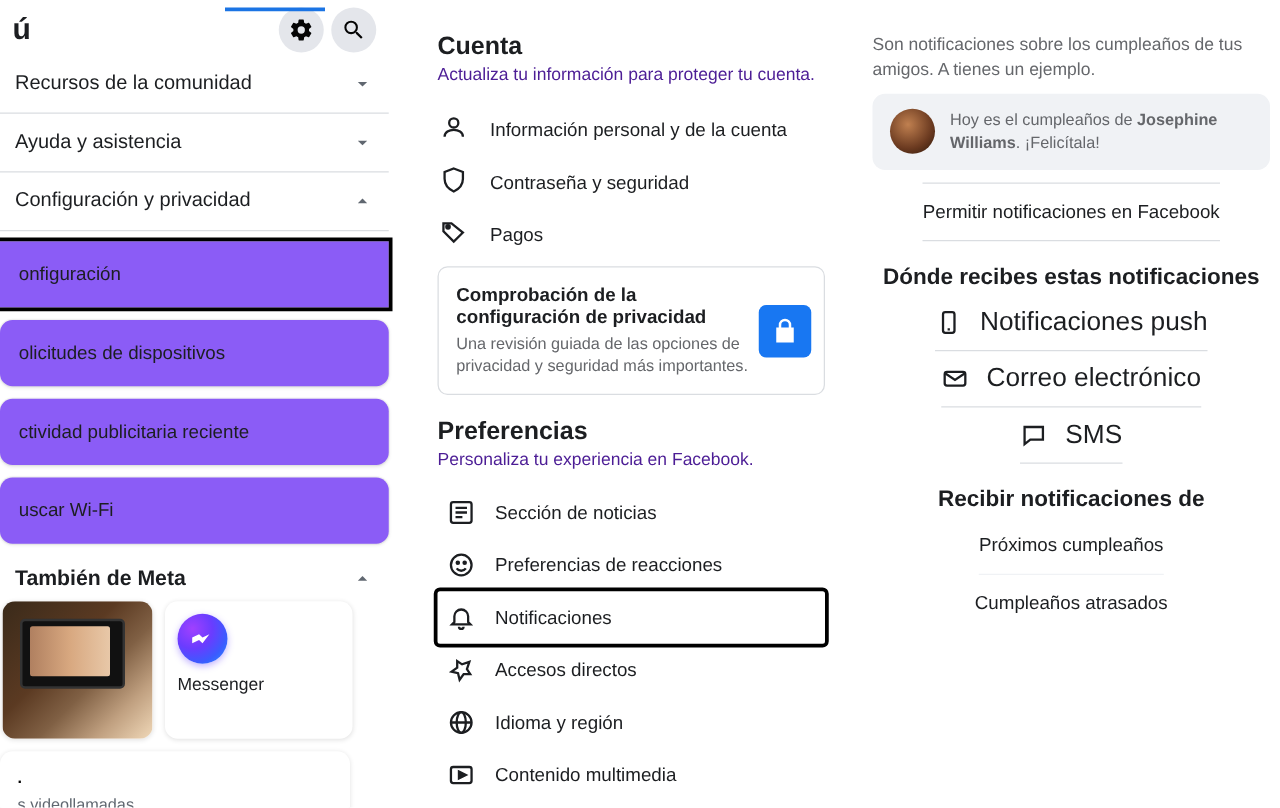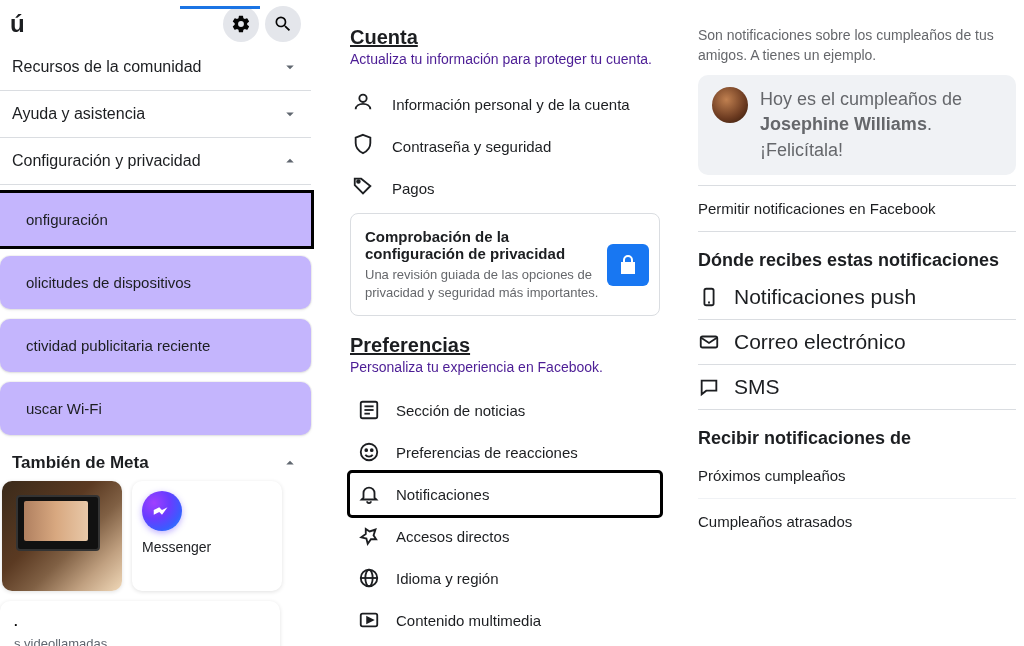--- a/index.html
+++ b/index.html
@@ -50,24 +50,24 @@
     .menu-row {
       display:flex;align-items:center;justify-content:space-between;
       padding: 14px 12px;
       border-bottom: 1px solid #dadde1;
       font-size: 16px;
       cursor:pointer;
     }
     .menu-row .chev svg{ color:#606770;}
     .card-group { padding: 8px 0 0 0; display:flex;flex-direction:column;gap:10px;}
     .white-card {
-      background:#c4b5fd;
+      background:#8b5cf6;
       border-radius:10px;
       box-shadow: 0 1px 3px rgba(0,0,0,0.1), 0 0 0 1px rgba(0,0,0,0.04);
-      padding: 18px 26px;
+      padding: 18px 15px;
       font-size:15px;
       cursor:pointer;
     }
     .white-card.highlight {
       outline: 3px solid #000;
       border-radius: 0;
     }
     .section-title {
       display:flex;align-items:center;justify-content:space-between;
       padding: 18px 12px 8px 12px;
@@ -111,21 +111,21 @@
       box-shadow: 0 1px 4px rgba(0,0,0,0.12);
       padding:12px 14px;margin-top:10px;
       font-size:13px;color:#606770;line-height:1.4;
       max-width:280px;
     }
     
     .center {
       width: 360px;
       padding: 26px 20px 0 30px;
     }
-    .h2 { font-size:20px;font-weight:700;margin-bottom:2px;text-decoration:underline;}
+    .h2 { font-size:20px;font-weight:700;margin-bottom:2px;}
     .sub { font-size:14px;color:#4c1d95;margin-bottom:14px;}
     .setting-row{
       display:flex;align-items:flex-end;gap:16px;
       padding:10px 0;font-size:15px;cursor:pointer;
     }
     .setting-row .ic{width:26px;display:flex;align-items:center;justify-content:center;color:#1c1e21;}
     .privacy-card{
       border:1px solid #dadde1;border-radius:8px;
       padding:14px 60px 14px 14px;margin:6px 0 18px 0;
       position:relative;
@@ -140,31 +140,32 @@
     .notif-row{
       display:flex;align-items:center;gap:16px;
       padding:10px 8px;font-size:15px;cursor:pointer;
     }
     .notif-row.highlight{ outline:3px solid #000;border-radius:2px;}
 
     
     .right{
       flex:1;
       padding: 26px 8px 16px 18px;
+      align-items: center;
     }
     .desc { font-size:14px;color:#65676b;line-height:1.4;margin-bottom:10px;}
     .example-box{
       background:#f0f2f5;border-radius:10px;
       padding:12px 14px;display:flex;gap:12px;align-items:flex-start;
       margin-bottom:10px;
     }
     .avatar{width:36px;height:36px;border-radius:50%;
       background:radial-gradient(circle at 40% 35%, #c08050 0%, #6b3a20 60%, #2a1608 100%);
       flex-shrink:0;}
-    .example-text{font-size:18px;color:#65676b;line-height:1.4;}
+    .example-text{font-size:13px;color:#65676b;line-height:1.4;}
     .permit-row{
       border-top:1px solid #dadde1;border-bottom:1px solid #dadde1;
       padding:14px 0;font-size:15px;cursor:pointer;
     }
     .channel-row{
       display:flex;align-items:center;gap:14px;
       padding:10px 0;border-bottom:1px solid #dadde1;
       font-size:21px;cursor:pointer;
     }
     .channel-row:last-of-type{border-bottom:1px solid #dadde1;}

